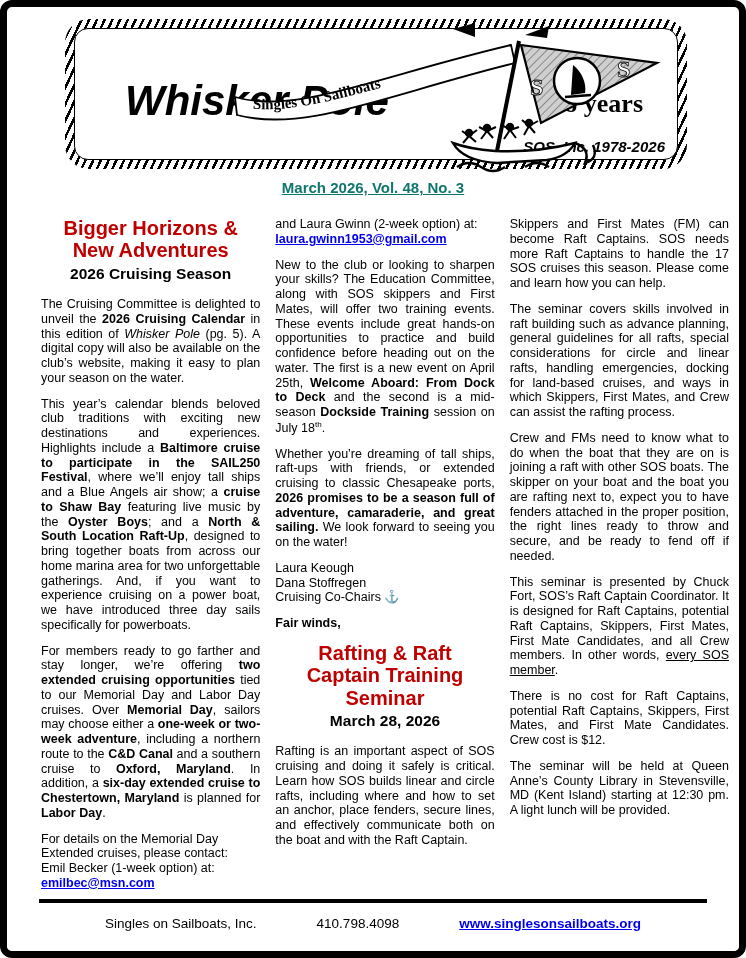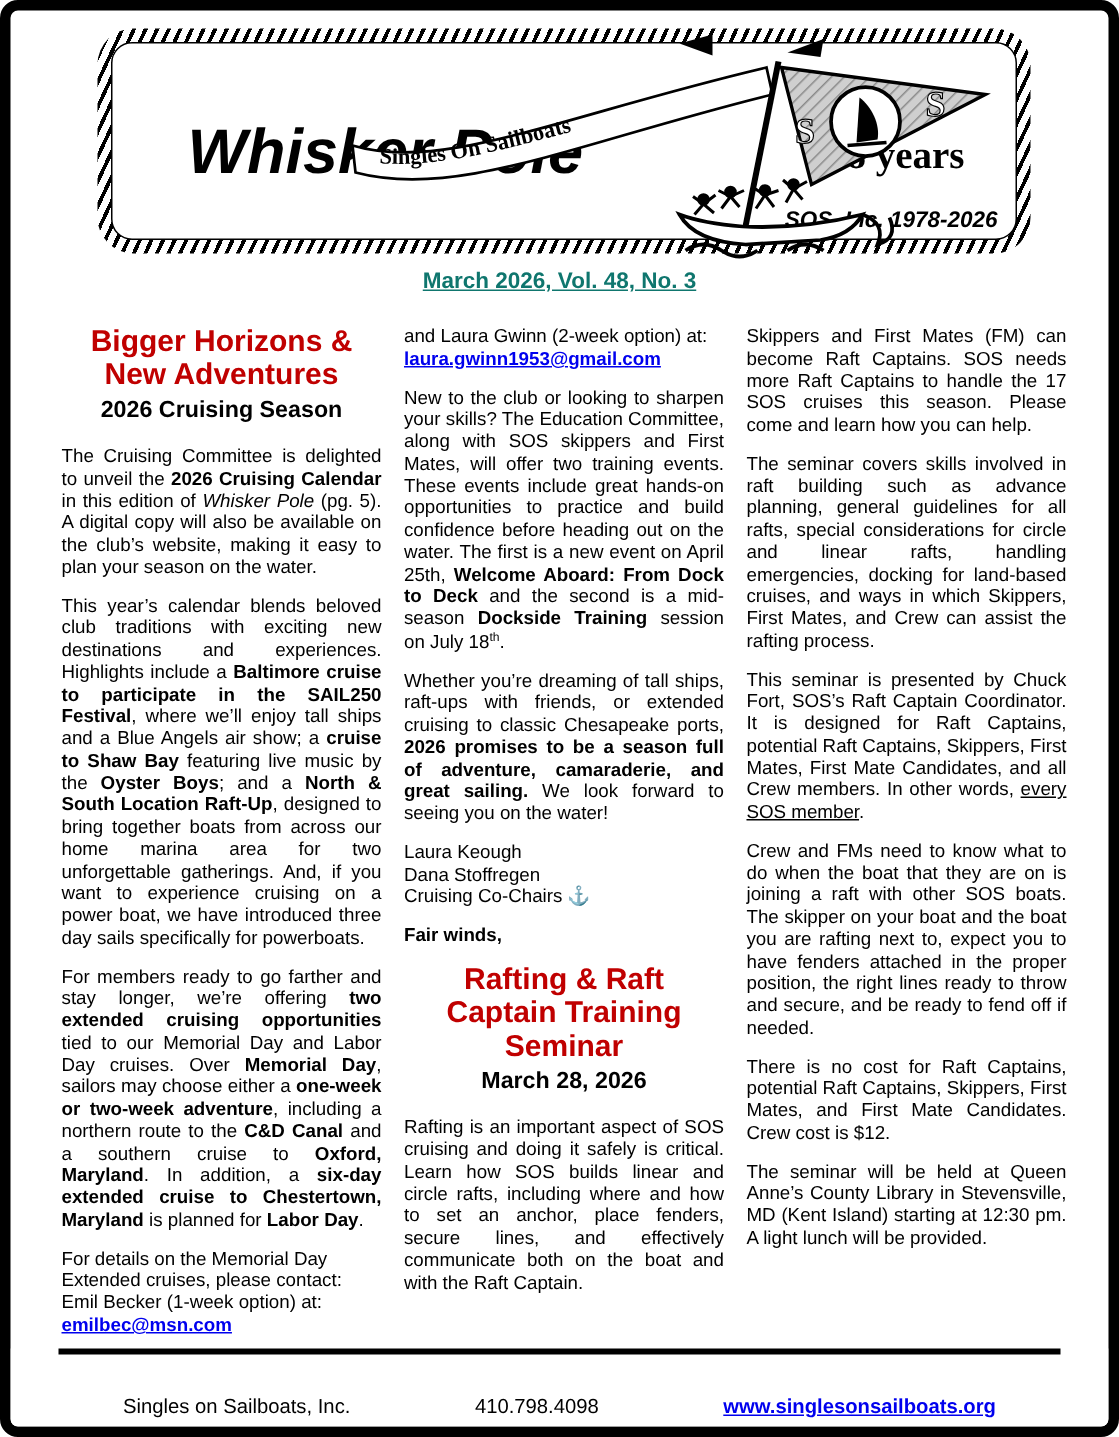--- a/index.html
+++ b/index.html
@@ -31,21 +31,21 @@
     position:absolute; right:12px; bottom:4px;
     font-weight:bold; font-style:italic; font-size:15px; white-space:nowrap;
   }
   .logo-svg { position:absolute; left:150px; top:-14px; overflow:visible; }
   .issue-line {
     position:absolute; top:172px; left:0; width:100%; text-align:center;
     font-weight:bold; font-size:15px; text-decoration:underline; color:#0f766e;
   }
   
   .cols {
-    position:absolute; top:210px; left:34px; right:28px;
+    position:absolute; top:210px; left:34px; right:10px;
     display:grid; grid-template-columns:1fr 1fr 1fr; gap:15px;
     font-size:12.5px; line-height:1.18; color:#000;
   }
   .col p { text-align:justify; margin:0 0 11px 0; }
   .col p.left { text-align:left; }
   h2.red {
     color:var(--red,#c00000); text-align:center; font-size:20px; line-height:1.12;
     white-space:pre-line; margin:0 0 3px 0; font-weight:bold;
   }
   h3.sub { text-align:center; font-size:15.5px; margin:0 0 14px 0; font-weight:bold; }
@@ -53,22 +53,22 @@
   .b { font-weight:bold; }
   .i { font-style:italic; }
   .u { text-decoration:underline; }
   .sup { vertical-align:super; font-size:0.65em; }
   .lk { color:var(--blue,#0000ee); text-decoration:underline; cursor:pointer;font-weight:bold; }
   .anc { color:#2222dd; }
   
   .footer { position:absolute; left:0; right:0; bottom:0; height:52px; background:#fff; }
   .footer-rule { height:4px; background:#000; margin:0 32px; }
   .footer-row {
-    display:flex; justify-content:center; align-items:flex-end; gap:83px;
-    margin-top:27px; font-size:13.5px;
+    display:flex; justify-content:center; align-items:flex-end; gap:60px;
+    margin-top:13px; font-size:13.5px;
   }
   .footer-link { font-weight:bold; }
 </style>
 </head>
 <body>
 
 <div class="page">
 
   <div class="rope-box">
     <div class="rope-inner">
@@ -149,22 +149,22 @@
       <h3 class="sub">March 28, 2026</h3>
       <div>
           <p><span>Rafting is an important aspect of SOS cruising and doing it safely is critical. Learn how SOS builds linear and circle rafts, including where and how to set an anchor, place fenders, secure lines, and effectively communicate both on the boat and with the Raft Captain.</span></p>
         </div>
     </div>
 
     <div class="col">
       <div>
           <p><span>Skippers and First Mates (FM) can become Raft Captains. SOS needs more Raft Captains to handle the 17 SOS cruises this season.  Please come and learn how you can help.</span></p>
           <p><span>The seminar covers skills involved in raft building such as advance planning, general guidelines for all rafts, special considerations for circle and linear rafts, handling emergencies, docking for land-based cruises, and ways in which Skippers, First Mates, and Crew can assist the rafting process.</span></p>
+          <p><span>Crew and FMs need to know what to do when the boat that they are on is joining a raft with other SOS boats. The skipper on your boat and the boat you are rafting next to, expect you to have fenders attached in the proper position, the right lines ready to throw and secure, and be ready to fend off if needed.</span></p>
           <p><span>This seminar is presented by Chuck Fort, SOS’s Raft Captain Coordinator. It is designed for Raft Captains, potential Raft Captains, Skippers, First Mates, First Mate Candidates, and all Crew members.  In other words, </span><span class="u">every SOS member</span><span>.</span></p>
-          <p><span>Crew and FMs need to know what to do when the boat that they are on is joining a raft with other SOS boats. The skipper on your boat and the boat you are rafting next to, expect you to have fenders attached in the proper position, the right lines ready to throw and secure, and be ready to fend off if needed.</span></p>
           <p><span>There is no cost for Raft Captains, potential Raft Captains, Skippers, First Mates, and First Mate Candidates. Crew cost is $12.</span></p>
           <p><span>The seminar will be held at Queen Anne’s County Library in Stevensville, MD (Kent Island) starting at 12:30 pm. A light lunch will be provided.</span></p>
         </div>
     </div>
   </div>
 
   <div class="footer">
     <div class="footer-rule"></div>
     <div class="footer-row">
       <span>Singles on Sailboats, Inc.</span>

